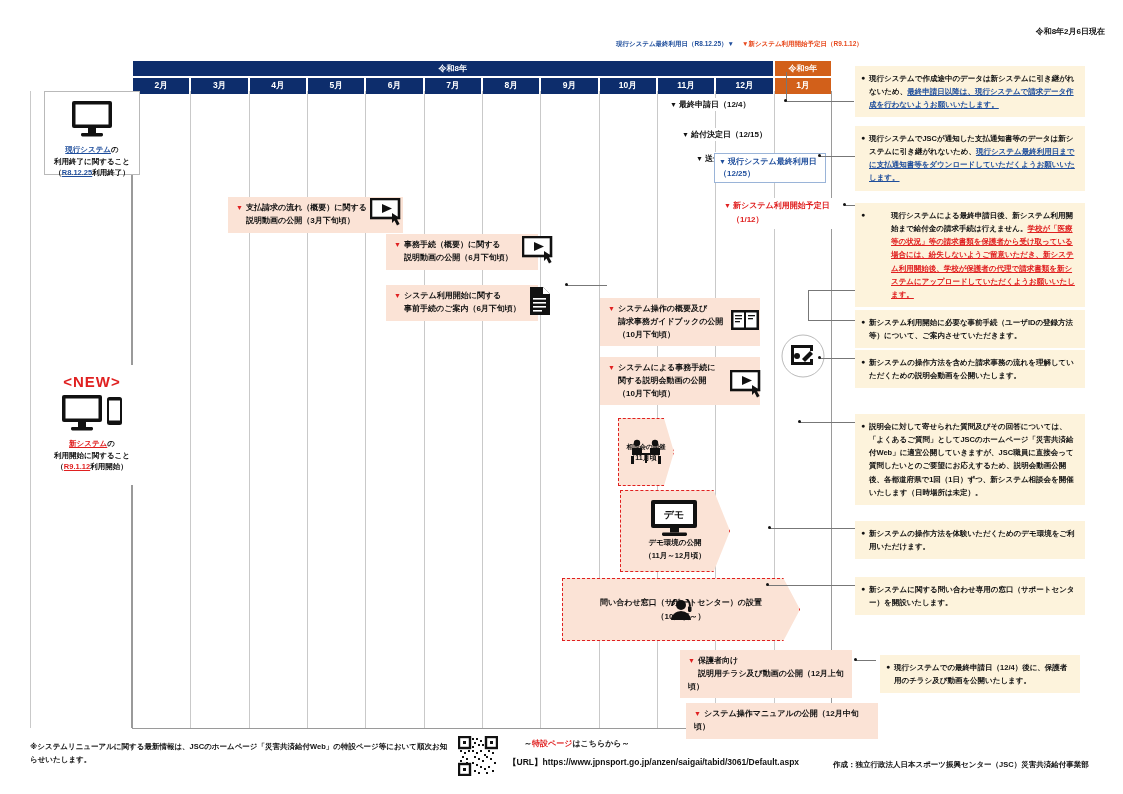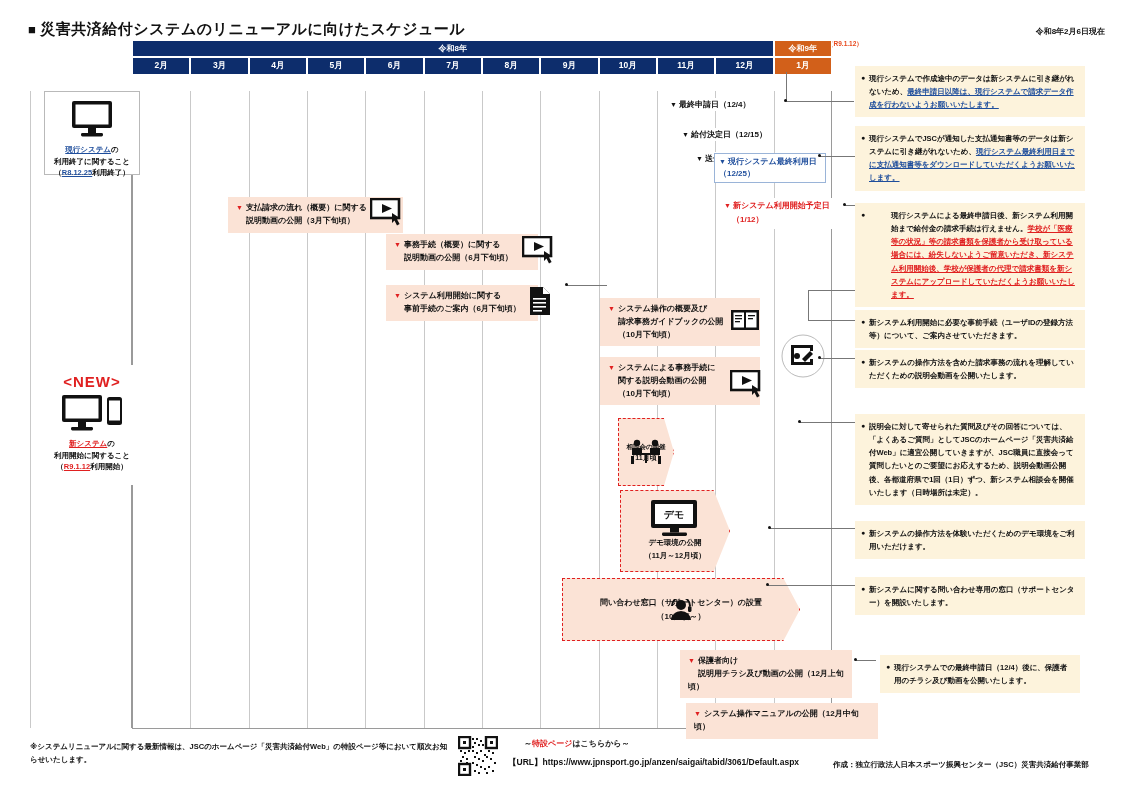--- a/index.html
+++ b/index.html
@@ -26,21 +26,21 @@
     position:absolute; right:18px; top:26px;
     font-size:8px; font-weight:bold; color:#111;
   }
 
   
   .legend { position:absolute; top:40px; font-size:6.5px; font-weight:bold; white-space:nowrap; }
   .legend.cur  { left:616px; color:#1f4e9c; }
   .legend.newt { left:742px; color:#e8491d; }
 
   
-  .tbl { position:absolute; left:132px; top:40px; width:700px; }
+  .tbl { position:absolute; left:132px; top:60px; width:700px; }
   .yr-row, .mo-row { display:flex; }
   .yr-cell {
     height:17px; background:#0d2d6c; color:#fff;
     font-size:8px; font-weight:bold;
     display:flex; align-items:center; justify-content:center;
     border:1px solid #ffffff;
   }
   .yr-cell.r9 { background:#d2601a; }
   .mo-cell {
     height:18px; background:#0d2d6c; color:#fff;
@@ -139,23 +139,20 @@
   .foot-link { position:absolute; left:524px; top:738px; font-size:8px; font-weight:bold; }
   .foot-link .red { color:#e02020; }
   .foot-url { position:absolute; left:508px; top:757px; font-size:8.5px; font-weight:bold;text-align:center; }
   .foot-maker { position:absolute; left:833px; top:760px; font-size:7.5px; font-weight:bold; }
 </style>
 </head>
 <body>
 
 <div class="page">
 
-  <div class="title">
-    <span class="sq">■</span><span>災害共済給付システムのリニューアルに向けたスケジュール</span>
-  </div>
   <div class="asof">令和8年2月6日現在</div>
 
   <div class="legend cur">現行システム最終利用日（R8.12.25）▼</div>
   <div class="legend newt">▼新システム利用開始予定日（R9.1.12）</div>
 
   <div class="tbl">
     <div class="yr-row">
       <div class="yr-cell" style="width:641.67px;flex:0 0 641.67px">令和8年</div>
       <div class="yr-cell r9" style="width:58.33px;flex:0 0 58.33px">令和9年</div>
     </div>

